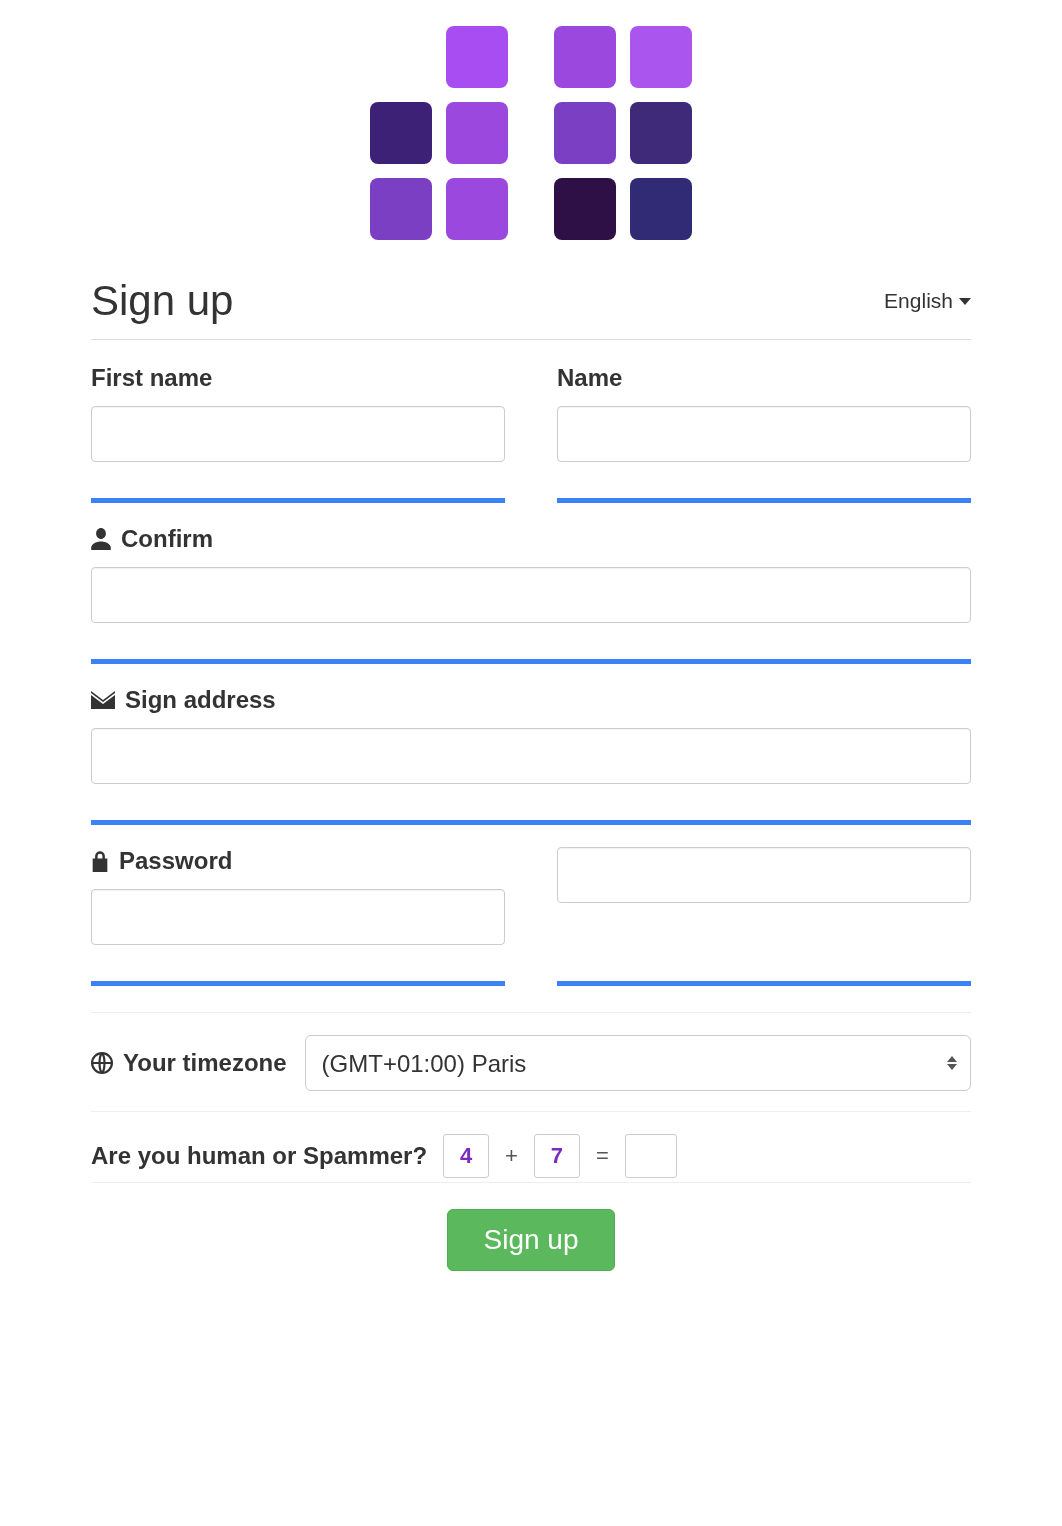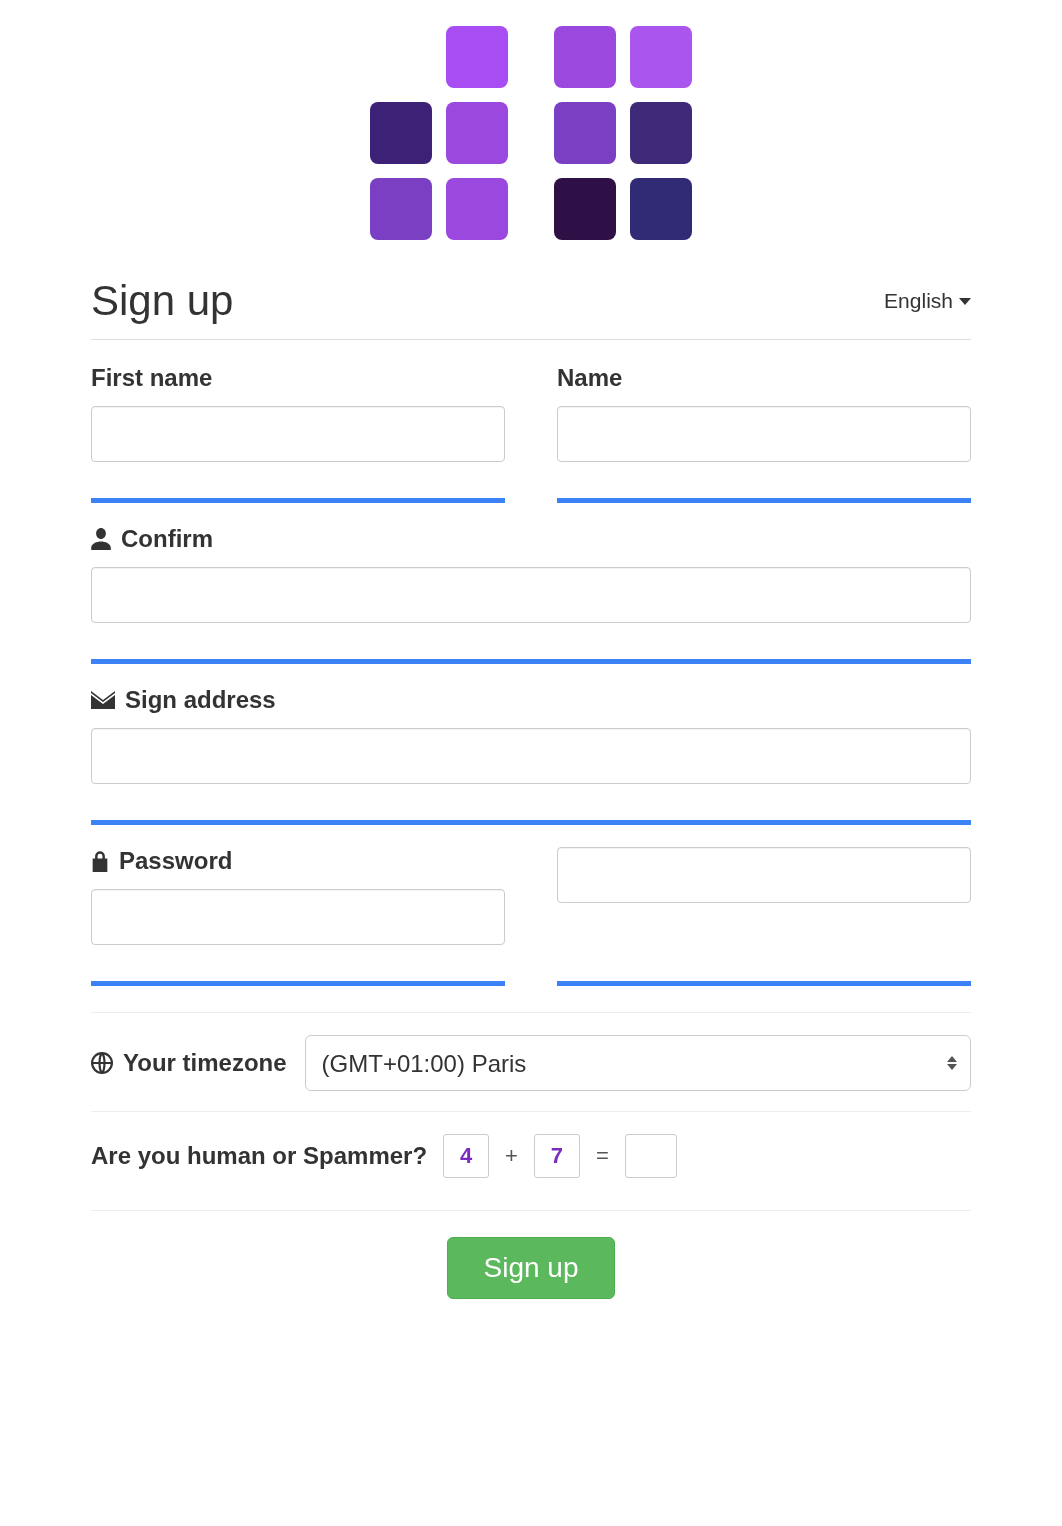--- a/index.html
+++ b/index.html
@@ -145,21 +145,21 @@
       border-left: 5px solid transparent;
       border-right: 5px solid transparent;
     }
     .select-arrows .up { border-bottom: 6px solid #555; }
     .select-arrows .down { border-top: 6px solid #555; }
     .captcha-row {
       display: flex;
       align-items: center;
       gap: 16px;
       border-bottom: 1px solid #eee;
-      padding-bottom: 32px;
+      padding-bottom: 4px;
       margin-bottom: 26px;
       font-size: 22px;
     }
     .captcha-q {
       font-size: 24px;
       font-weight: 700;
     }
     .cap-box {
       width: 46px;
       height: 44px;

